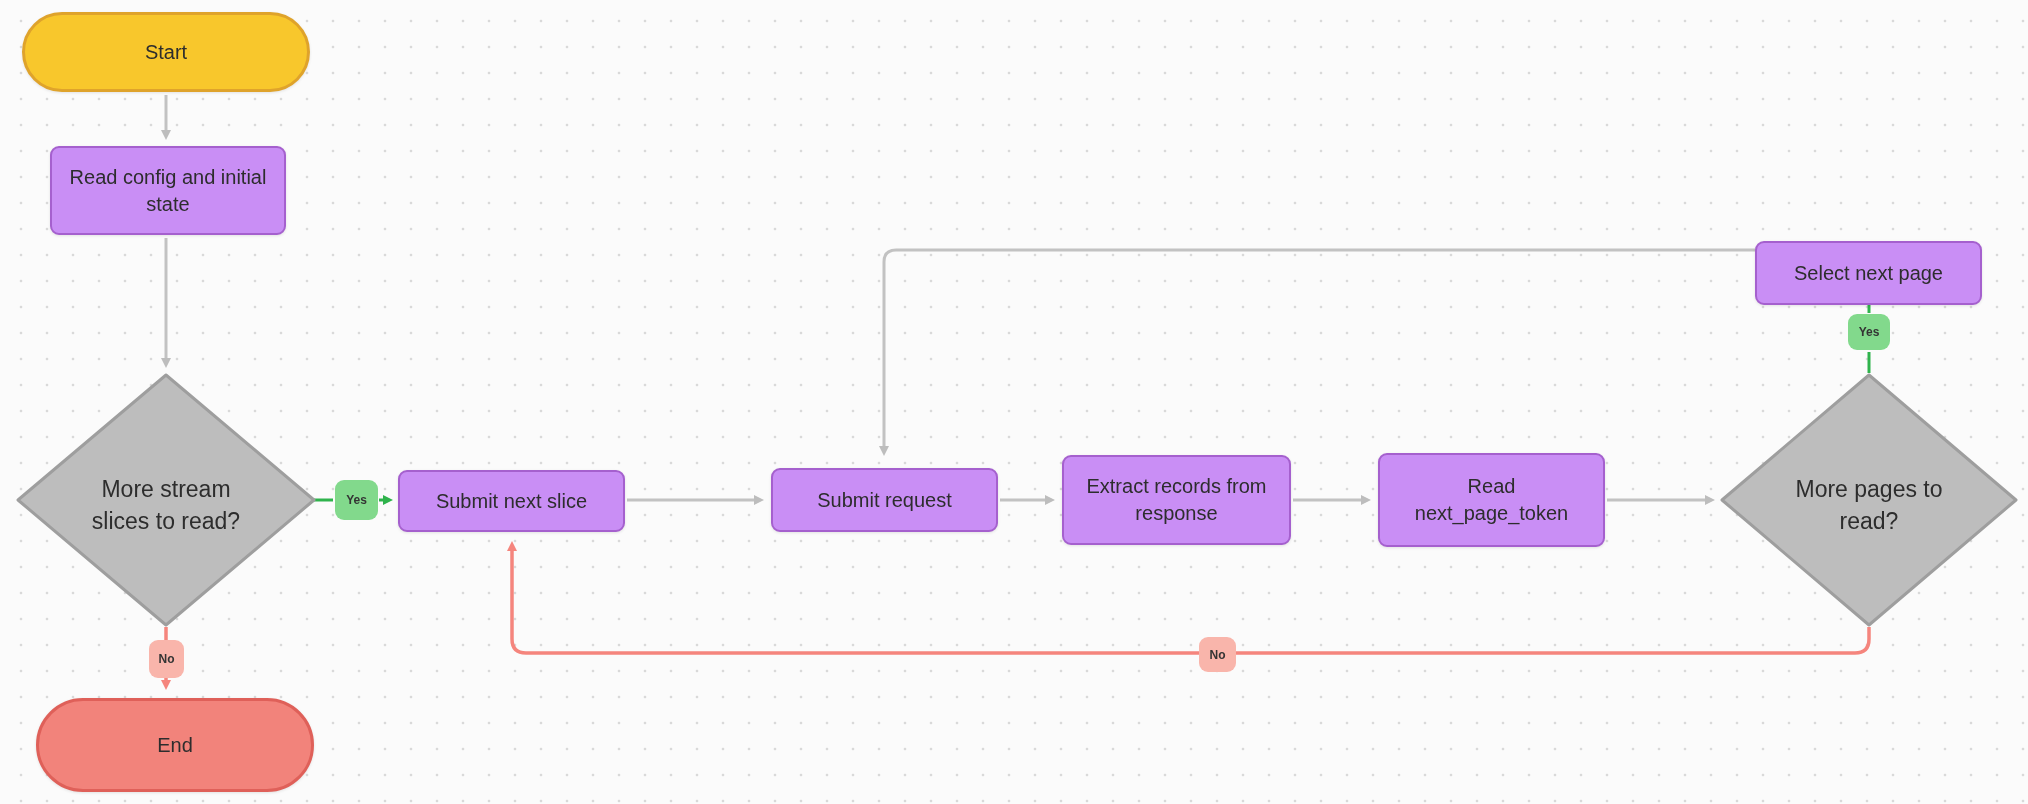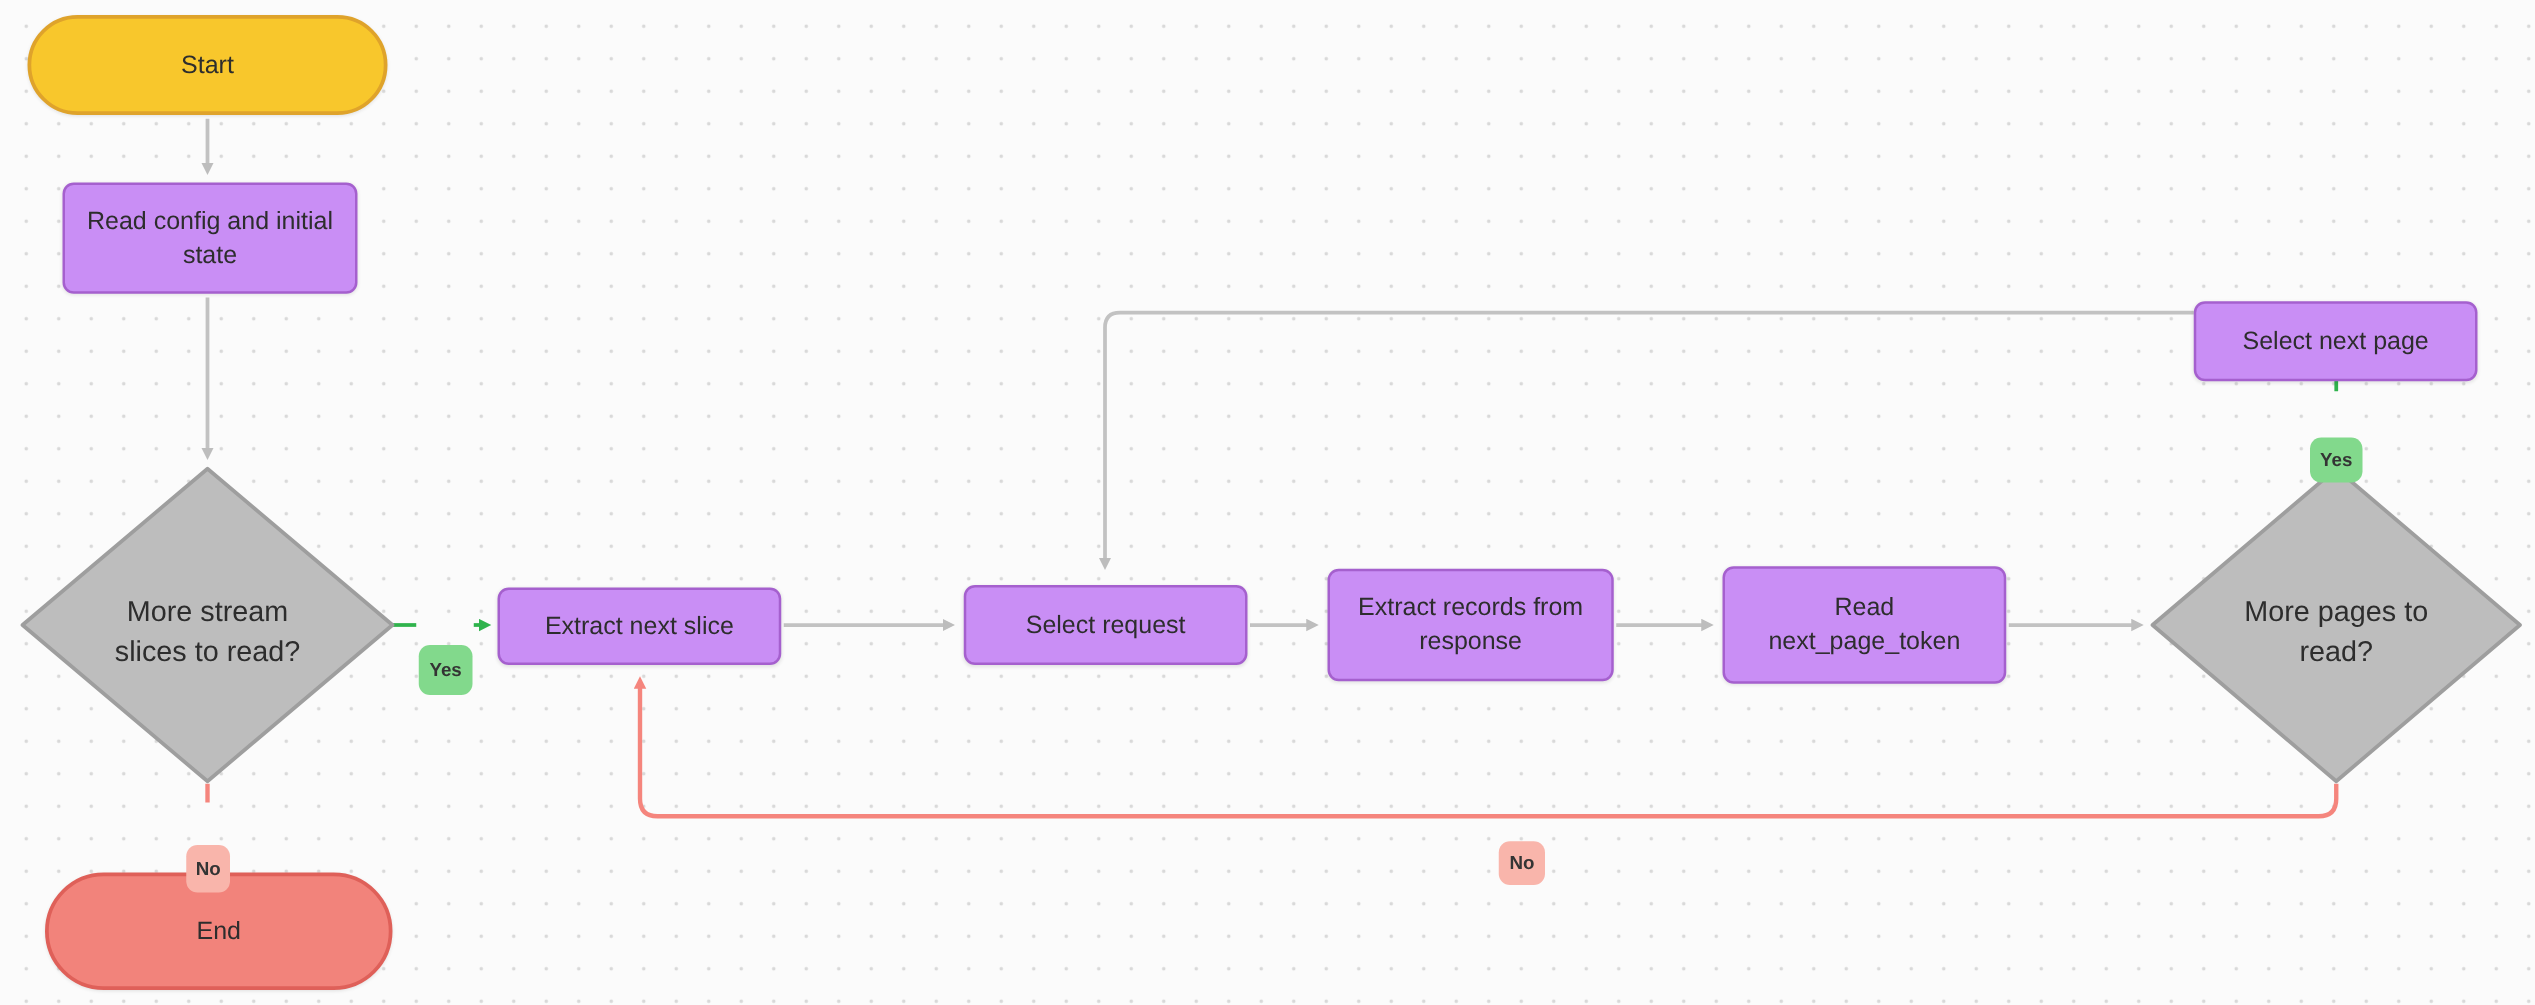--- a/index.html
+++ b/index.html
@@ -49,25 +49,24 @@
     position: absolute;
     text-align: center;
     font-size: 23px;
     line-height: 32px;
     color: #2d2d2d;
     white-space: pre-line;
   }
   .badge {
     position: absolute;
     display: flex; align-items: center; justify-content: center;
-    font-size: 15px;
+    font-size: 12px;
     font-weight: 600;
     color: #343434;
     border-radius: 9px;
-    margin-top: 36px;
   }
   .badge-yes { background: #82d98c; }
   .badge-no  { background: #f9b5ab; }
 
   
   #n-start            { left: 22px;   top: 12px;  width: 288px; height: 80px; }
   #n-read-config      { left: 50px;   top: 146px; width: 236px; height: 89px; }
   #n-select-slice     { left: 398px;  top: 470px; width: 227px; height: 62px; }
   #n-submit-request   { left: 771px;  top: 468px; width: 227px; height: 64px; }
   #n-extract-records  { left: 1062px; top: 455px; width: 229px; height: 90px; }
@@ -120,23 +119,23 @@
     <polygon points="1869,375 2016,500 1869,625 1722,500" fill="#bdbdbd" stroke="#9e9e9e" stroke-width="3" stroke-linejoin="round"></polygon>
   </svg>
 
   <div class="node process" id="n-read-config">Read config and initial state</div>
 
   <div class="node terminator-start" id="n-start">Start</div>
 
   <div class="decision-label" id="lbl-more-slices">More stream
 slices to read?</div>
 
-  <div class="node process" id="n-select-slice">Extract next slice</div>
+  <div class="node process" id="n-select-slice">Submit next slice</div>
 
-  <div class="node process" id="n-submit-request">Select request</div>
+  <div class="node process" id="n-submit-request">Submit request</div>
 
   <div class="node process" id="n-extract-records">Extract records from
 response</div>
 
   <div class="node process" id="n-parse-token">Read
 next_page_token</div>
 
   <div class="decision-label" id="lbl-more-pages">More pages to
 read?</div>
 

